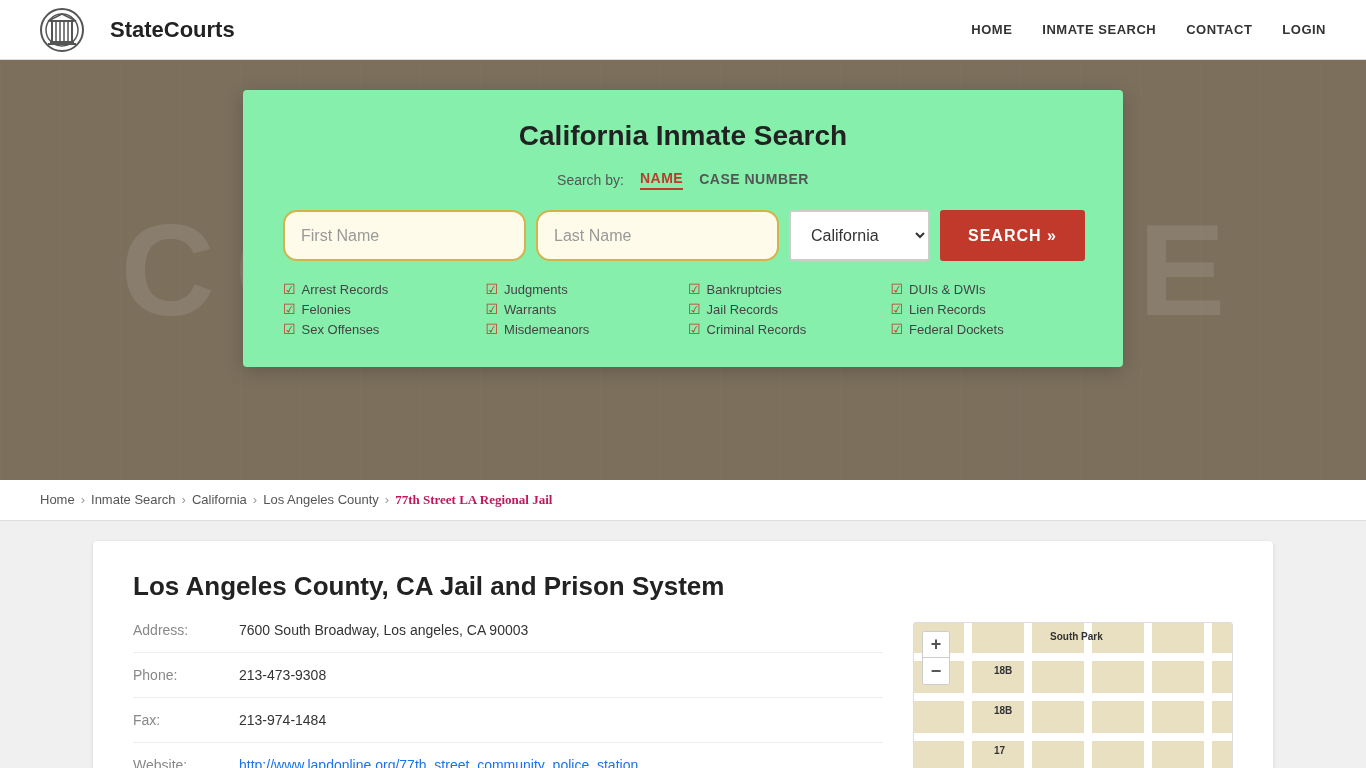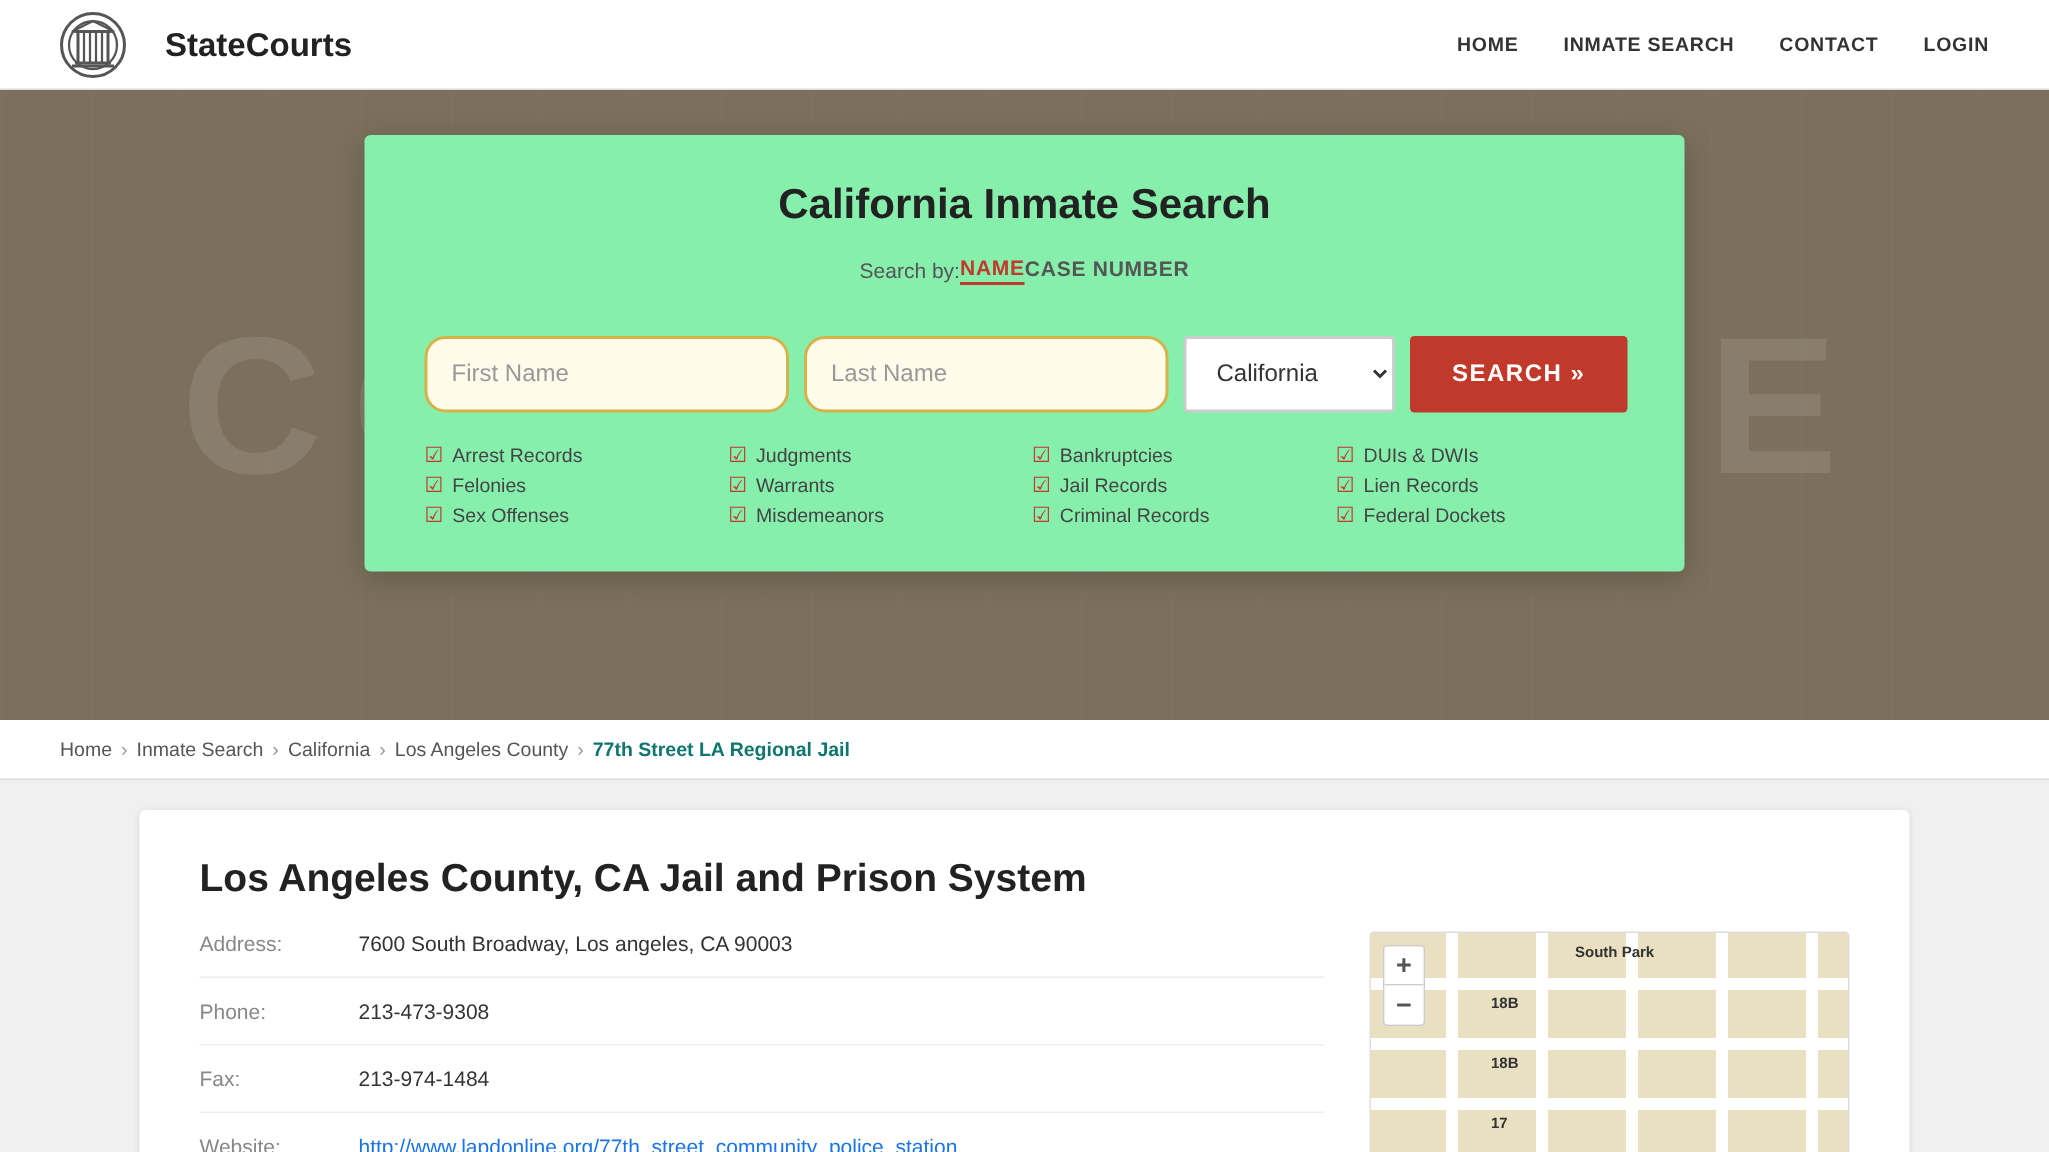--- a/index.html
+++ b/index.html
@@ -89,21 +89,22 @@
       text-align: center;
       font-size: 28px;
       font-weight: bold;
       color: #222;
       margin-bottom: 18px;
     }
     .search-by-row {
       display: flex;
       align-items: center;
       justify-content: center;
-      margin-bottom: 34px;
+      gap: 16px;
+      margin-bottom: 20px;
     }
     .search-by-label {
       font-size: 14px;
       color: #555;
     }
     .search-tab {
       font-size: 14px;
       font-weight: bold;
       color: #555;
       cursor: pointer;
@@ -186,21 +187,22 @@
     .breadcrumb-bar a {
       color: #555;
       text-decoration: none;
     }
     .breadcrumb-sep {
       margin: 0 6px;
       color: #999;
     }
     .breadcrumb-current {
       font-weight: bold;
-      color: #0f766e;
+      color: #be185d;
+      font-family: Liberation Serif, serif;
     }
 
     
     .main-content {
       max-width: 1260px;
       margin: 20px auto;
       padding: 0 40px;
     }
     .content-card {
       background: #fff;

